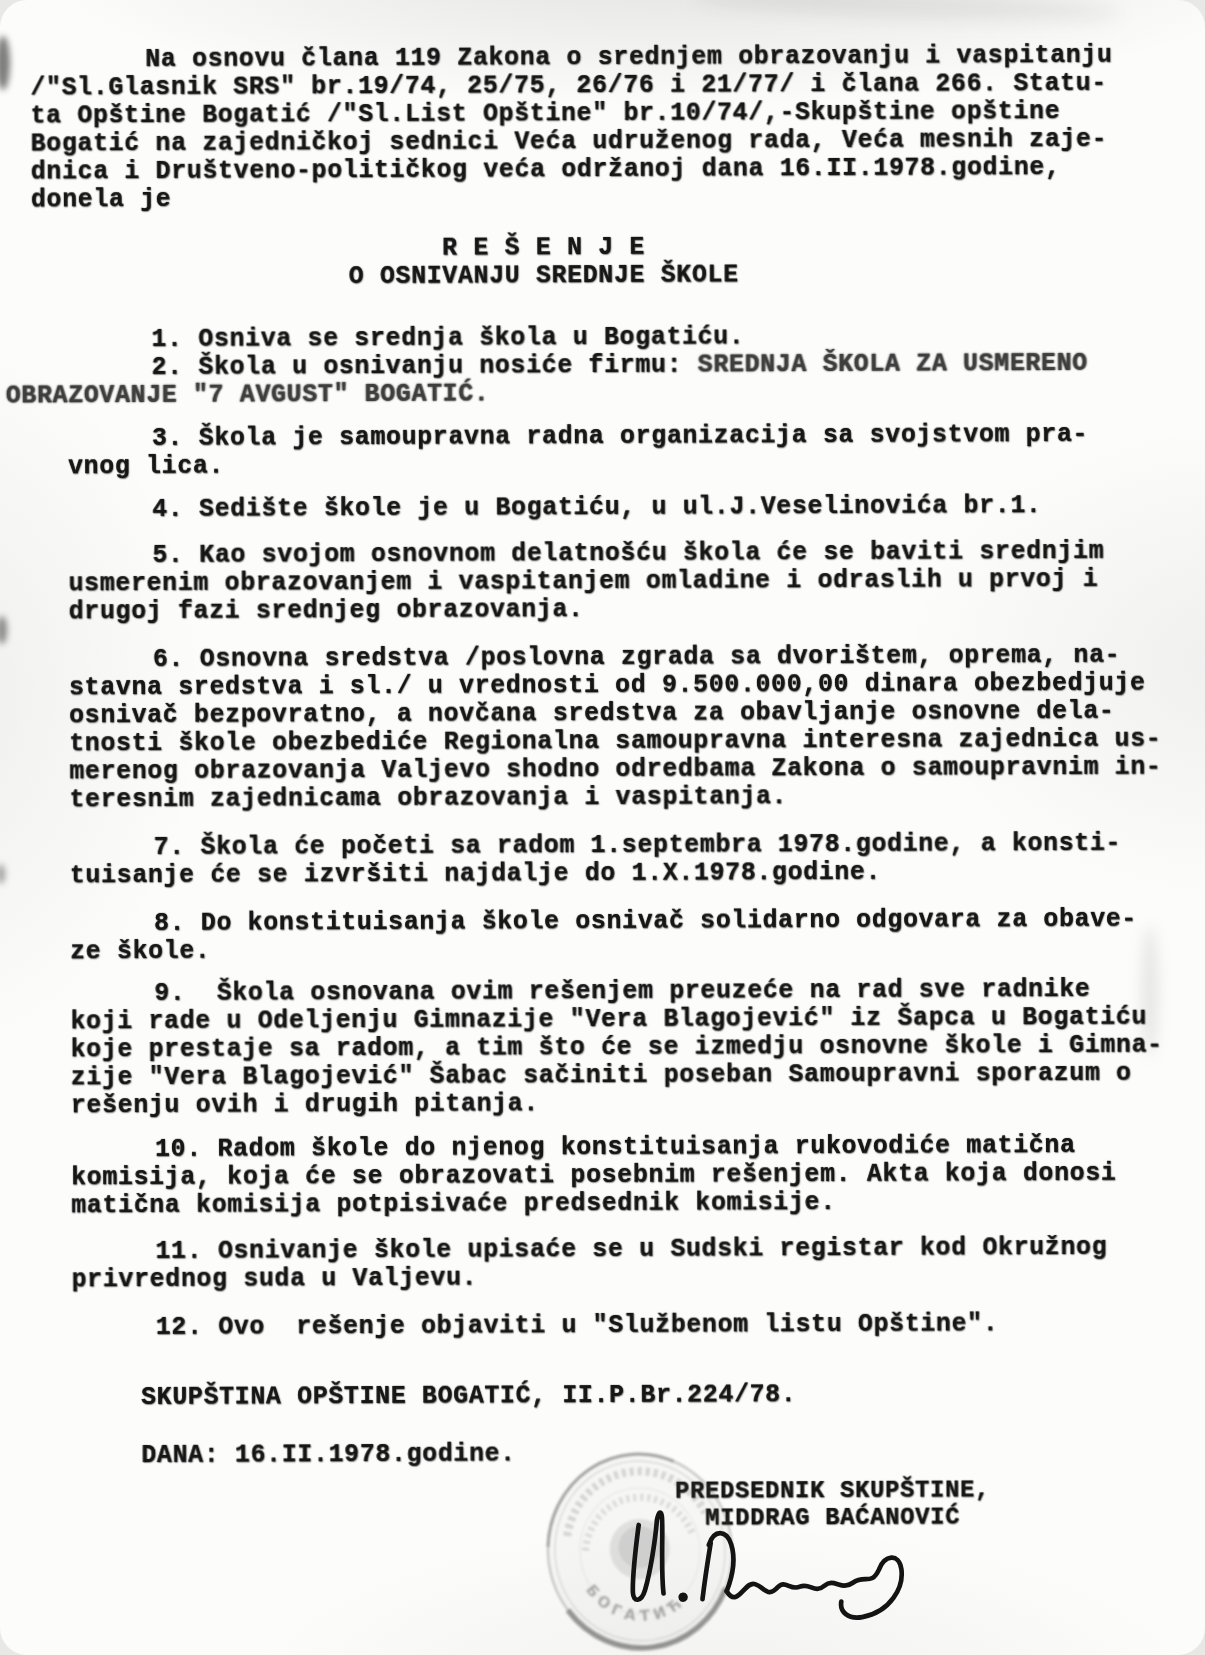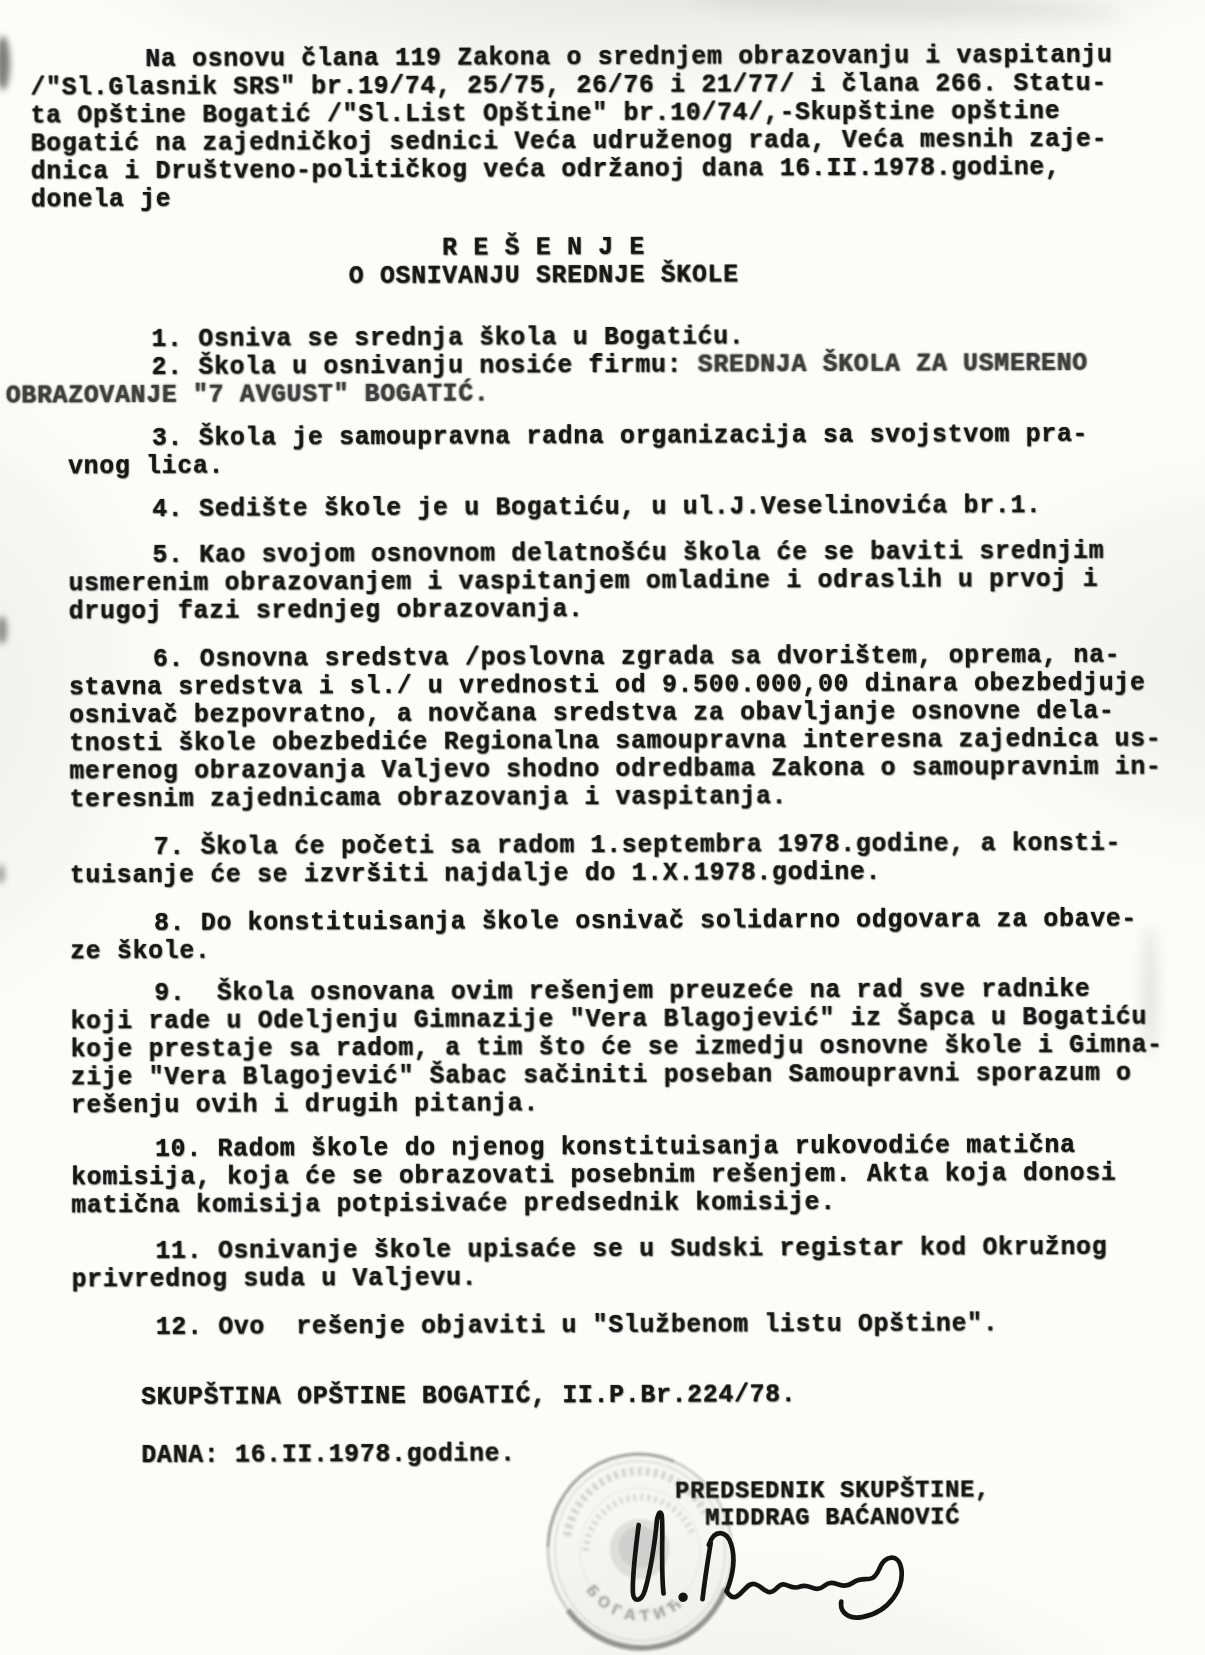--- a/index.html
+++ b/index.html
@@ -11,20 +11,21 @@
     overflow: hidden;
     background:
       radial-gradient(900px 210px at 55% -40px, rgba(90,90,90,.16), transparent 70%),
       radial-gradient(420px 520px at -90px 42%, rgba(90,90,90,.09), transparent 70%),
       radial-gradient(480px 340px at 103% 40%, rgba(90,90,90,.08), transparent 70%),
       radial-gradient(700px 260px at 60% 103%, rgba(90,90,90,.07), transparent 70%),
       #fcfcfb;
     font-family: "Liberation Mono", "DejaVu Sans Mono", monospace;
     font-weight: bold;
     color: #161616;
+    border-radius: 27px;
   }
   .content {
     position: absolute;
     left: 0; top: 0; right: 0;
     padding: 44px 30px 0 30px;
     transform: rotate(-0.25deg);
     transform-origin: 50% 0;
     font-size: 25px;
     line-height: 28px;
     letter-spacing: 0.6px;

